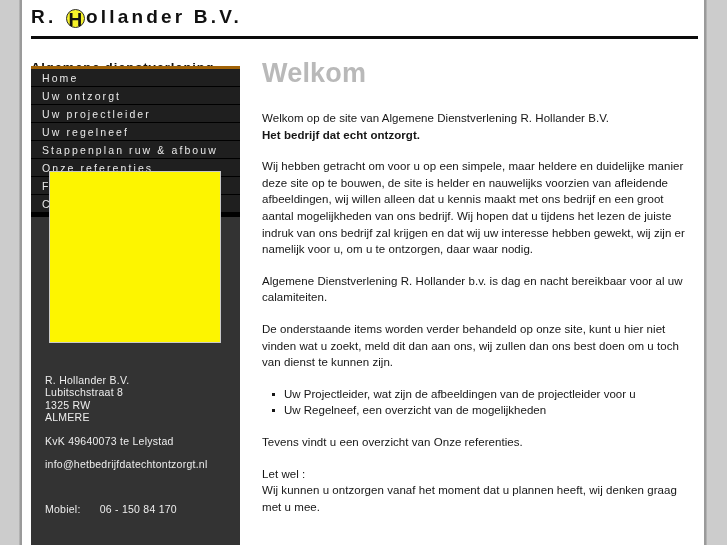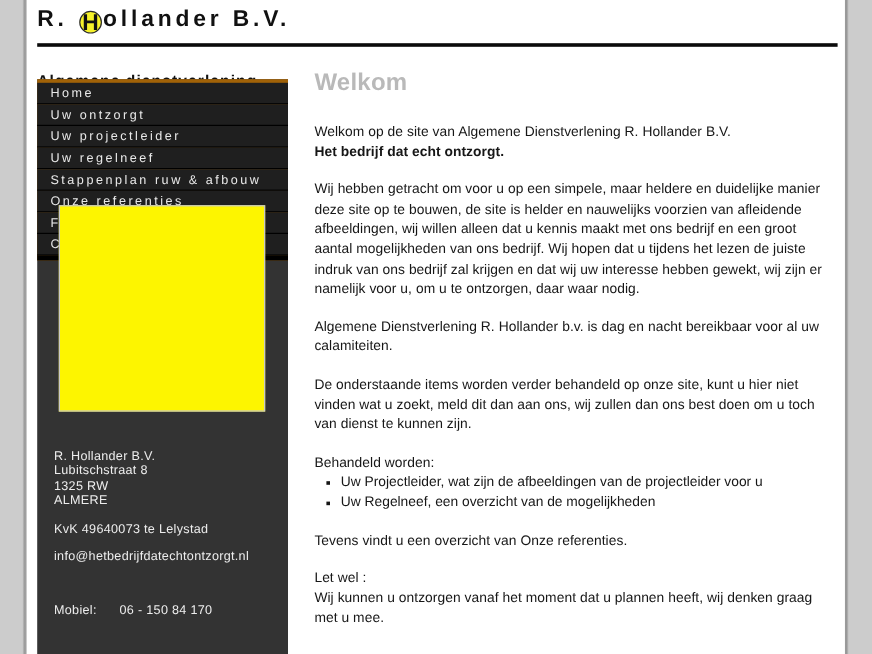--- a/index.html
+++ b/index.html
@@ -166,21 +166,21 @@
   .contact .kv { white-space: pre; margin-top: 33px; }
 
   
   .main {
     position: absolute;
     left: 237px; top: 58px;
     width: 436px;
     color: #161616;
   }
   .page-title {
-    font-size: 20px;
+    font-size: 27px;
     font-weight: bold;
     color: #b9b9b9;
     letter-spacing: 0.2px;
     margin: 0 0 21px 0;
   }
   .main p {
     margin: 0 0 15px 0;
     font-size: 11.5px;
     line-height: 16.6px;
     letter-spacing: 0.05px;
@@ -262,21 +262,20 @@
         <span>Welkom op de site van Algemene Dienstverlening R. Hollander B.V.</span><br>
         <span class="b">Het bedrijf dat echt ontzorgt.</span>
       </p>
 
       <p>Wij hebben getracht om voor u op een simpele, maar heldere en duidelijke manier deze site op te bouwen, de site is helder en nauwelijks voorzien van afleidende afbeeldingen, wij willen alleen dat u kennis maakt met ons bedrijf en een groot aantal mogelijkheden van ons bedrijf. Wij hopen dat u tijdens het lezen de juiste indruk van ons bedrijf zal krijgen en dat wij uw interesse hebben gewekt, wij zijn er namelijk voor u, om u te ontzorgen, daar waar nodig.</p>
 
       <p>Algemene Dienstverlening R. Hollander b.v. is dag en nacht bereikbaar voor al uw calamiteiten.</p>
 
       <p>De onderstaande items worden verder behandeld op onze site, kunt u hier niet vinden wat u zoekt, meld dit dan aan ons, wij zullen dan ons best doen om u toch van dienst te kunnen zijn.</p>
 
-      <p class="tight">Behandeld worden:</p>
 
       <ul>
         <li>Uw Projectleider, wat zijn de afbeeldingen van de projectleider voor u</li>
         <li>Uw Regelneef, een overzicht van de mogelijkheden</li>
       </ul>
 
       <p>Tevens vindt u een overzicht van Onze referenties.</p>
 
       <p>
         <span>Let wel :</span><br>

